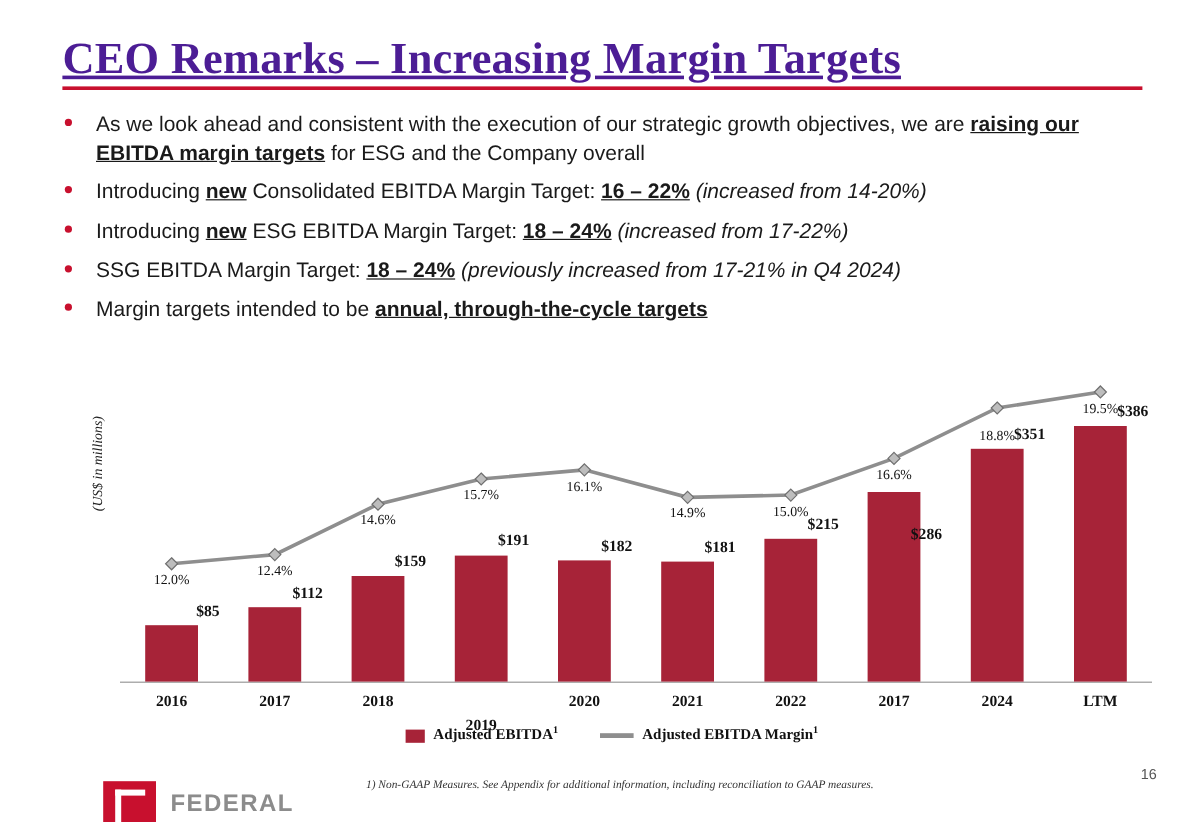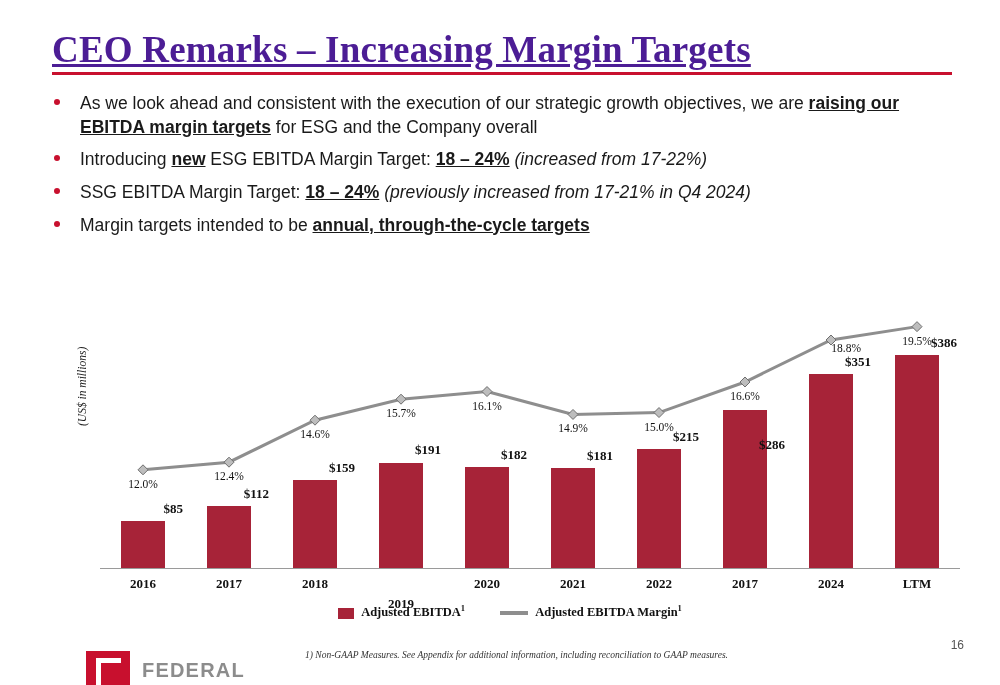--- a/index.html
+++ b/index.html
@@ -228,20 +228,21 @@
 </head>
 <body>
 
 <div class="slide">
 
   <div class="title">CEO Remarks – Increasing Margin Targets</div>
   <div class="title-rule"></div>
 
   <div class="bullets" id="bullet-list">
       <div class="bullet"><span class="dot"></span><span>As we look ahead and consistent with the execution of our strategic growth objectives, we are </span><span class="u">raising our EBITDA margin targets</span><span> for ESG and the Company overall</span></div>
+      <div class="bullet"><span class="dot"></span><span>Introducing </span><span class="u">new</span><span> Consolidated EBITDA Margin Target: </span><span class="u">16 – 22%</span><span class="i"> (increased from 14-20%)</span></div>
       <div class="bullet"><span class="dot"></span><span>Introducing </span><span class="u">new</span><span> ESG EBITDA Margin Target: </span><span class="u">18 – 24%</span><span class="i"> (increased from 17-22%)</span></div>
       <div class="bullet"><span class="dot"></span><span>SSG EBITDA Margin Target: </span><span class="u">18 – 24%</span><span class="i"> (previously increased from 17-21% in Q4 2024)</span></div>
       <div class="bullet"><span class="dot"></span><span>Margin targets intended to be </span><span class="u">annual, through-the-cycle targets</span></div>
     </div>
 
   <div class="chart-area">
     <div class="yaxis-label">(US$ in millions)</div>
 
     <div class="plot" id="plot">
       <div class="axis-line"></div>
@@ -286,21 +287,21 @@
         <div class="bar-value" style="left: 519px; width: 80px; top: 171.238px;">$215</div>
         <div class="xtick" style="left: 519px; width: 80px;">2022</div>
         <div class="pct-label dark" style="left: 529px; width: 60px; top: 162.545px;">15.0%</div>
         <div class="bar" style="left: 623px; width: 44px; height: 157.981px; background: rgb(167, 35, 56);"></div>
         <div class="bar-value" style="left: 605px; width: 80px; top: 132.019px; margin-top: 47px;">$286</div>
         <div class="xtick" style="left: 605px; width: 80px;">2017</div>
         <div class="pct-label dark" style="left: 615px; width: 60px; top: 132px;">16.6%</div>
         <div class="bar" style="left: 709px; width: 44px; height: 193.886px; background: rgb(167, 35, 56);"></div>
         <div class="bar-value" style="left: 691px; width: 80px; top: 96.1143px;">$351</div>
         <div class="xtick" style="left: 691px; width: 80px;">2024</div>
-        <div class="pct-label dark" style="left: 701px; width: 60px; top: 84px; text-align: right;">18.8%</div>
+        <div class="pct-label dark" style="left: 701px; width: 60px; top: 100px;">18.8%</div>
         <div class="bar" style="left: 795px; width: 44px; height: 213.219px; background: rgb(167, 35, 56);"></div>
         <div class="bar-value" style="left: 777px; width: 80px; top: 76.781px;">$386</div>
         <div class="xtick" style="left: 777px; width: 80px;">LTM</div>
         <div class="pct-label dark" style="left: 787px; width: 60px; top: 76.6364px;">19.5%</div>
       </div>
 
     <div class="legend">
       <span class="item">
         <span class="swatch-bar"></span><span>Adjusted EBITDA</span><span class="sup">1</span>
       </span>

